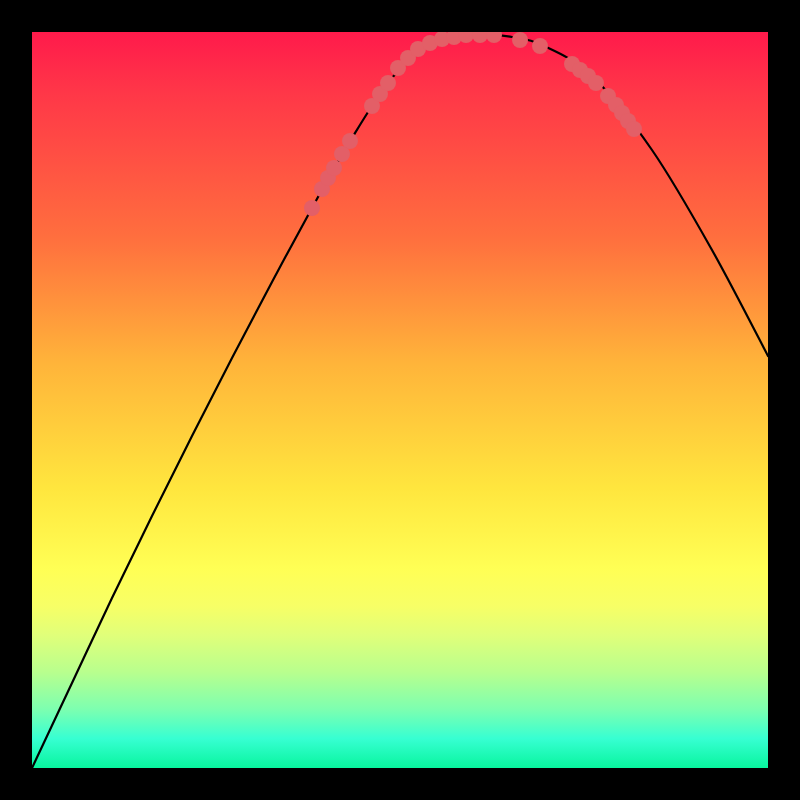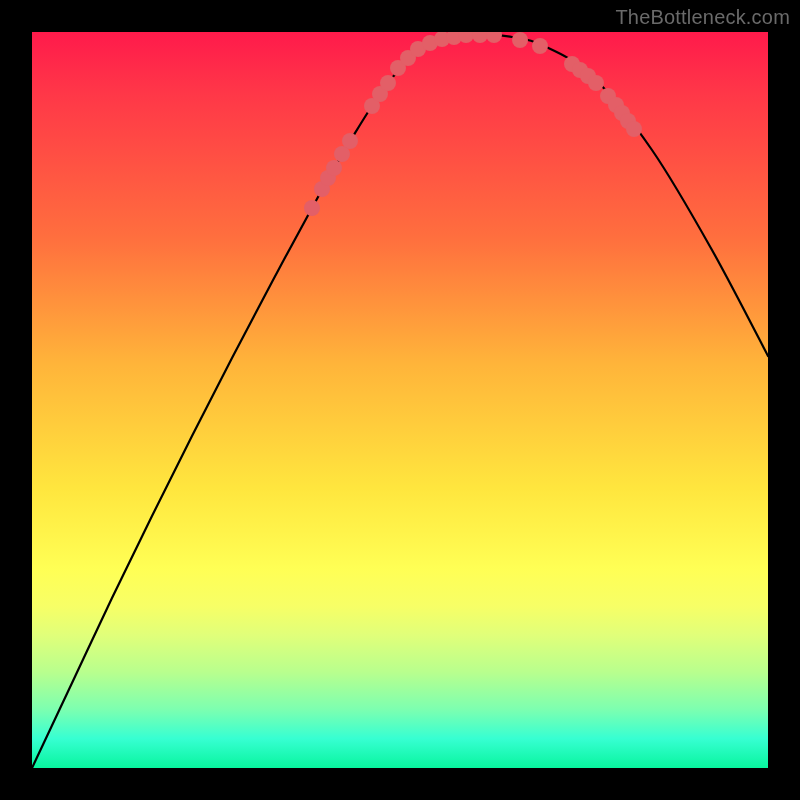--- a/index.html
+++ b/index.html
@@ -66,21 +66,20 @@
     font-weight: 500;
     letter-spacing: 0.2px;
     user-select: none;
   }
 </style>
 </head>
 <body>
 
 <div class="frame">
 
-  <div class="watermark">TheBottleneck.com</div>
 
   <div class="plot-area">
     <div class="gradient-bg"></div>
 
     <svg class="curve-svg" viewBox="0 0 736 736" preserveAspectRatio="none">
       <path id="curve-path" fill="none" stroke="#000" stroke-width="2.2" stroke-linecap="round" stroke-linejoin="round" d="M 0 736 C 6.7 721.8, 26.7 679.3, 40 651 C 53.3 622.7, 66.7 593.8, 80 566 C 93.3 538.2, 106.7 511.0, 120 484 C 133.3 457.0, 146.7 430.3, 160 404 C 173.3 377.7, 186.7 351.7, 200 326 C 213.3 300.3, 226.7 275.0, 240 250 C 253.3 225.0, 270.0 194.3, 280 176 C 290.0 157.7, 293.3 151.7, 300 140 C 306.7 128.3, 313.3 117.0, 320 106 C 326.7 95.0, 333.3 84.0, 340 74 C 346.7 64.0, 353.3 54.3, 360 46 C 366.7 37.7, 373.3 29.8, 380 24 C 386.7 18.2, 393.3 14.2, 400 11 C 406.7 7.8, 413.3 6.3, 420 5 C 426.7 3.7, 433.7 3.3, 440 3 C 446.3 2.7, 451.3 2.7, 458 3 C 464.7 3.3, 471.3 3.3, 480 5 C 488.7 6.7, 496.7 6.5, 510 13 C 523.3 19.5, 541.7 26.5, 560 44 C 578.3 61.5, 600.0 89.0, 620 118 C 640.0 147.0, 660.7 183.7, 680 218 C 699.3 252.3, 726.7 306.3, 736 324"></path>
       <g id="marker-group">
           <circle cx="280" cy="176" r="8" fill="#e35f67"></circle>
           <circle cx="290" cy="157" r="8" fill="#e35f67"></circle>
           <circle cx="296" cy="146" r="8" fill="#e35f67"></circle>

